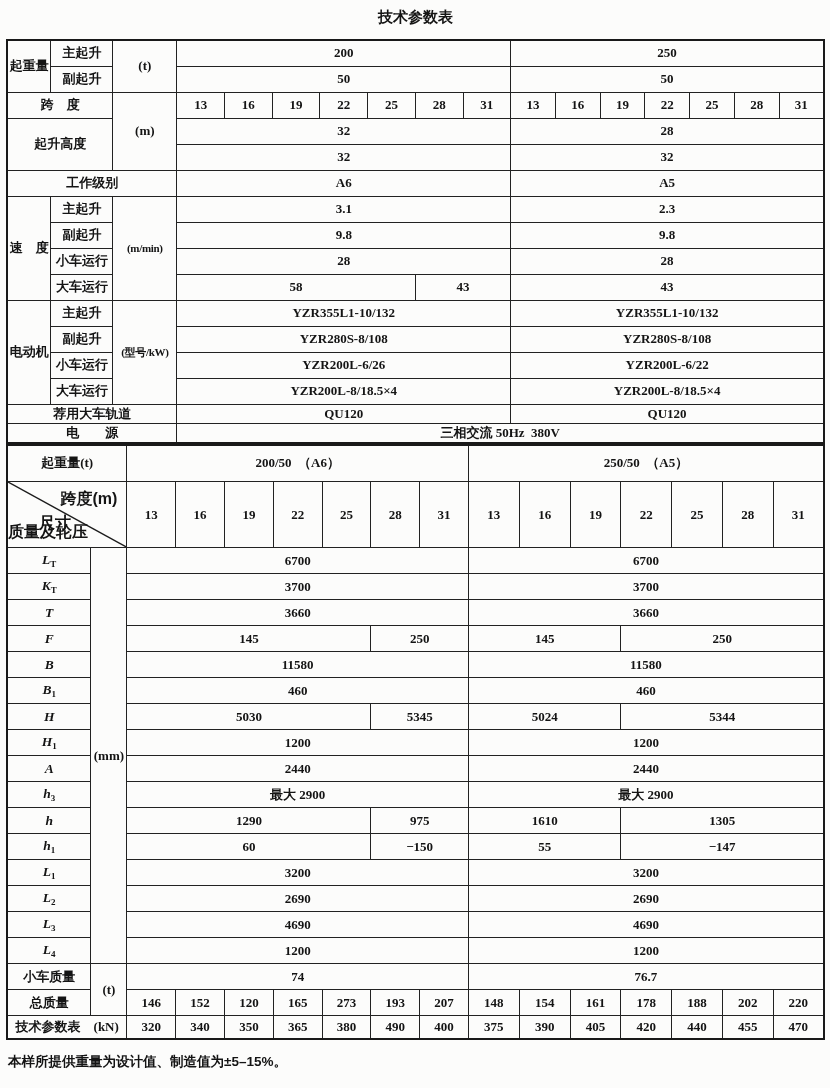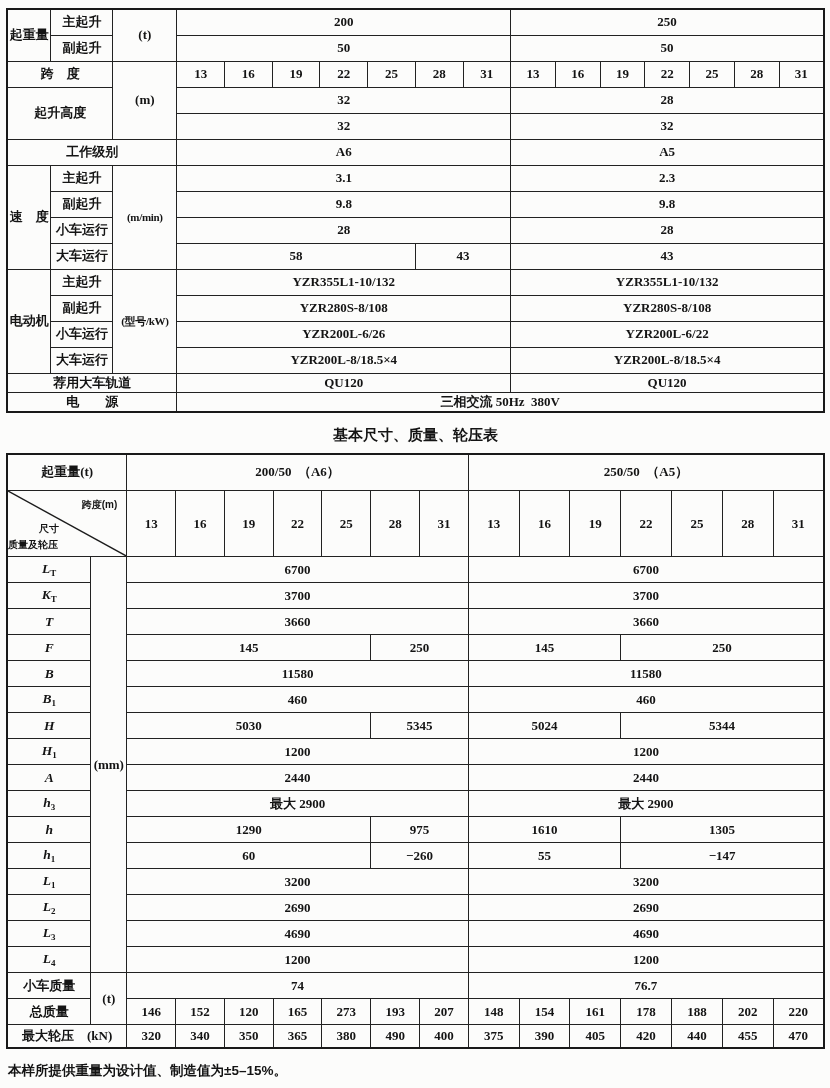--- a/index.html
+++ b/index.html
@@ -42,37 +42,38 @@
   td.lab{font-family:Liberation Serif, serif;font-weight:bold;}
   td.sm{font-size:11px;letter-spacing:-0.3px;}
   td.dim i{
     font-family:"Liberation Serif",serif;
     font-style:italic;
     font-weight:bold;
     font-size:13.5px;
   }
   td.dim sub{font-size:9px;font-weight:bold;vertical-align:-3px;}
   td.diagcell{position:relative;padding:0;}
-  .diag{position:absolute;left:0;top:0;right:0;bottom:0;font-size:10px;font-weight:bold;font-family:"Liberation Sans",sans-serif;}
+  .diag{position:absolute;left:0;top:0;right:0;bottom:0;font-size:16px;font-weight:bold;font-family:"Liberation Sans",sans-serif;}
   .diag svg{position:absolute;left:0;top:0;width:100%;height:100%;display:block;}
   .d-tr{position:absolute;top:7px;right:9px;}
   .d-ml{position:absolute;left:6px;top:31px;margin-left:25px;}
   .d-bl{position:absolute;left:0;bottom:4px;}
   .footer-note{
     font-size:13.5px;
     font-weight:bold;
     margin:13px 0 0 2px;
     font-family:"Liberation Sans",sans-serif;
   }
 </style>
 </head>
 <body>
 
 <div class="page">
 
+  <div class="tbl-title">技术参数表</div>
 
   <table>
       <colgroup>
         <col style="width: 44px;">
         <col style="width: 62px;">
         <col style="width: 64px;">
         <col style="width: 48px;">
         <col style="width: 48px;">
         <col style="width: 48px;">
         <col style="width: 48px;">
@@ -182,21 +183,20 @@
           <td colspan="7">QU120</td>
           <td colspan="7">QU120</td>
         </tr>
         <tr class="h19">
           <td colspan="3" class="lab">电　　源</td>
           <td colspan="14" class="lab">三相交流 50Hz&nbsp;&nbsp;380V</td>
         </tr>
       </tbody>
     </table>
 
-  <div class="tbl-title second">基本尺寸、质量、轮压表</div>
 
   <table>
       <colgroup>
         <col style="width: 84px;">
         <col style="width: 36px;">
         <col style="width: 49px;">
         <col style="width: 49px;">
         <col style="width: 49px;">
         <col style="width: 49px;">
         <col style="width: 49px;">
@@ -300,21 +300,21 @@
         <tr>
           <td class="dim"><i>h</i></td>
           <td colspan="5">1290</td>
           <td colspan="2">975</td>
           <td colspan="3">1610</td>
           <td colspan="4">1305</td>
         </tr>
         <tr>
           <td class="dim"><i>h</i><sub>1</sub></td>
           <td colspan="5">60</td>
-          <td colspan="2">−260</td>
+          <td colspan="2">−150</td>
           <td colspan="3">55</td>
           <td colspan="4">−147</td>
         </tr>
         <tr>
           <td class="dim"><i>L</i><sub>1</sub></td>
           <td colspan="7">3200</td>
           <td colspan="7">3200</td>
         </tr>
         <tr>
           <td class="dim"><i>L</i><sub>2</sub></td>
@@ -348,21 +348,21 @@
           <td>207</td>
           <td>148</td>
           <td>154</td>
           <td>161</td>
           <td>178</td>
           <td>188</td>
           <td>202</td>
           <td>220</td>
         </tr>
         <tr class="h23">
-          <td colspan="2" class="lab">最大轮压　(kN)</td>
+          <td colspan="2" class="lab">技术参数表　(kN)</td>
           <td>320</td>
           <td>340</td>
           <td>350</td>
           <td>365</td>
           <td>380</td>
           <td>490</td>
           <td>400</td>
           <td>375</td>
           <td>390</td>
           <td>405</td>

